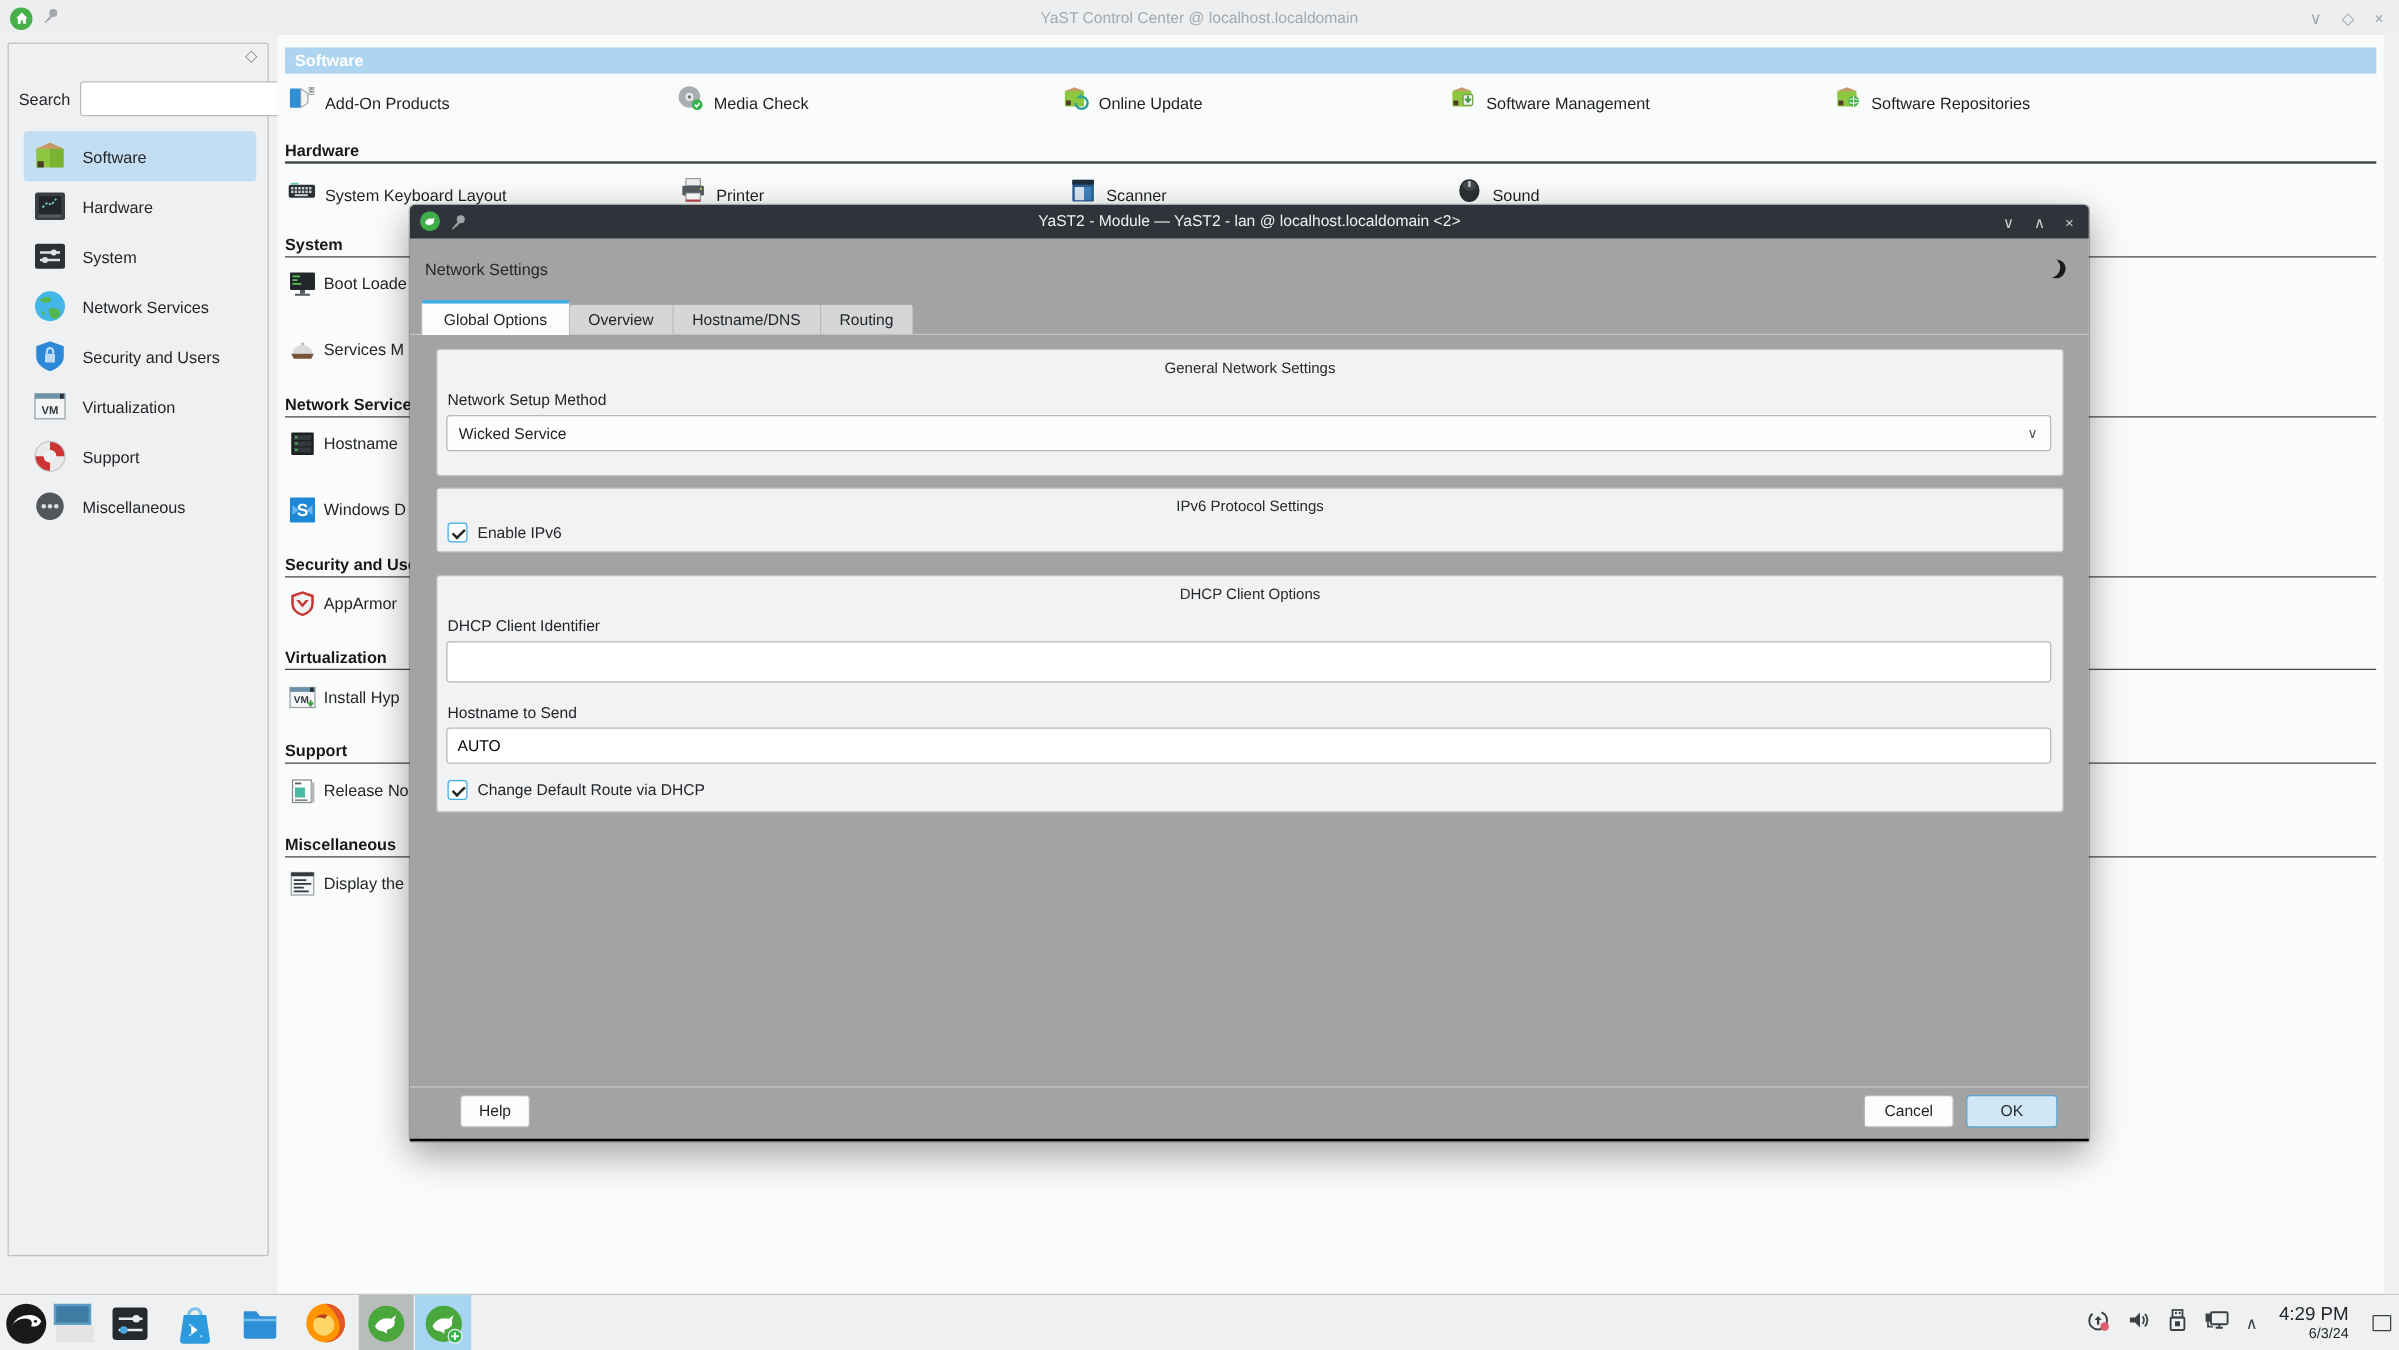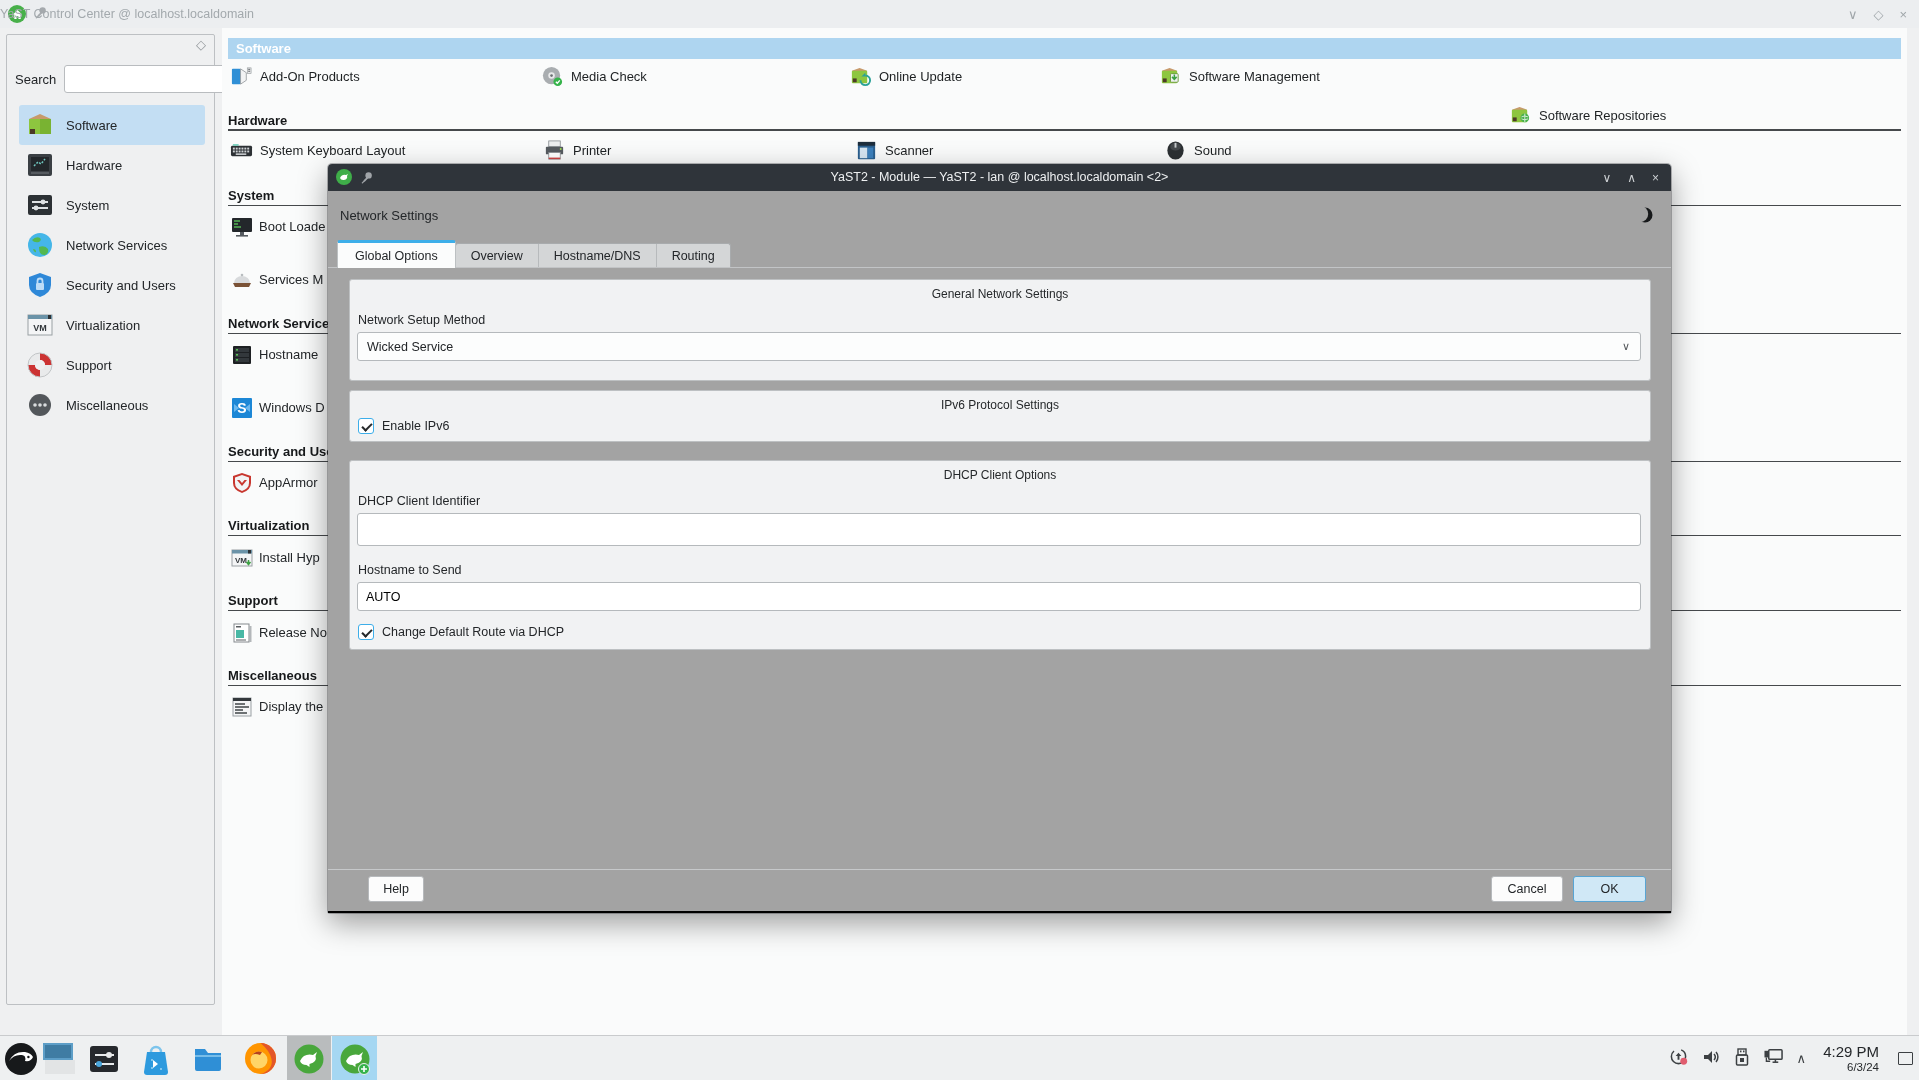--- a/index.html
+++ b/index.html
@@ -1,20 +1,20 @@
 <!DOCTYPE html>
 <html><head>
 <meta charset="utf-8">
 <style>
   * { margin:0; padding:0; box-sizing:border-box; font-family:"Liberation Sans", sans-serif; }
   html,body { width:1919px; height:1080px; overflow:hidden; background:#eff0f1; color:#232629; }
 
   
   .titlebar { position:absolute; left:0; top:0; width:1919px; height:28px; background:#eceef0; }
-  .titlebar .wtitle { position:absolute; left:0; right:0; top:0; height:45px; line-height:28px; text-align:left; font-size:12.5px; color:#a3a9ad; }
+  .titlebar .wtitle { position:absolute; left:0; right:0; top:0; height:45px; line-height:28px; text-align:center; font-size:12.5px; color:#a3a9ad; }
   .tb-left { position:absolute; left:8px; top:5px; display:flex; gap:8px; align-items:center; }
   .win-controls { position:absolute; right:12px; top:0; height:28px; display:flex; gap:16px; align-items:center; color:#9fa5a9; font-size:13px; }
   .win-controls span { cursor:default; }
 
   .yast-home { width:18px; height:18px; border-radius:50%; background:#48b04a; display:flex; align-items:center; justify-content:center; }
   .pin-ico { width:14px; height:14px; opacity:.75; }
 
   
   .sidebar { position:absolute; left:6px; top:34px; width:209px; height:971px; background:#eff0f1; border:1px solid #bdc0c3; border-radius:2px; }
   .side-detach { position:absolute; right:8px; top:2px; color:#8f9498; font-size:13px; }
@@ -22,21 +22,21 @@
   .search-row label { font-size:13px; color:#232629; }
   .search-row input { flex:1; height:28px; border:1px solid #b9bcbf; border-radius:3px; background:#ffffff; padding:0 6px; font-size:12.5px; outline:none; }
   .side-list { position:absolute; left:12px; top:70px; width:186px; }
   .side-item { height:40px; display:flex; align-items:center; gap:10px; padding-left:5px; border-radius:3px; font-size:13px; }
   .side-item.selected { background:#c3def3; }
   .sicon { width:32px; height:32px; flex:0 0 32px; position:relative; }
 
   
   .content { position:absolute; left:222px; top:28px; width:1685px; height:1007px; background:#fafbfb; }
   .sec-blue { position:absolute; left:6px; top:10px; width:1673px; height:21px; background:#aed5f0; color:#ffffff; font-weight:bold; font-size:13px; line-height:21px; padding-left:8px; }
-  .citem { position:absolute; display:flex; align-items:center; gap:7px; font-size:13px; color:#1d2022; white-space:nowrap; }
+  .citem { position:absolute; display:flex; align-items:flex-end; gap:7px; font-size:13px; color:#1d2022; white-space:nowrap; }
   .cicon { width:23px; height:23px; flex:0 0 23px; }
   .sec-dark { position:absolute; left:6px; width:1673px; height:18px; font-weight:bold; font-size:13px; color:#17191b; border-bottom:2px solid #46494c; }
   .sec-dark.thin { border-bottom-width:1.5px; }
   .bg-item { position:absolute; left:8px; width:116px; height:32px; display:flex; align-items:center; gap:6px; font-size:13px; white-space:nowrap; overflow:hidden; }
 
   
   .dialog { position:absolute; left:328px; top:164px; width:1343px; height:749px; z-index:10; box-shadow:0 10px 30px rgba(0,0,0,.38), 0 0 0 1px rgba(60,64,68,.35); border-radius:4px 4px 2px 2px; }
   .dlg-titlebar { position:absolute; left:0; top:0; right:0; height:27px; background:#2f343a; border-radius:4px 4px 0 0; }
   .dlg-titlebar .dtitle { position:absolute; left:0; right:0; top:0; height:27px; line-height:27px; text-align:center; color:#eef0f1; font-size:12.5px; }
   .dlg-tb-left { position:absolute; left:8px; top:5px; display:flex; gap:8px; align-items:center; }
@@ -252,21 +252,21 @@
       <svg width="23" height="23" viewBox="0 0 24 24">
           <path d="M3 6 L11 3 L19 6 L11 9 Z" fill="#c79a6b"></path>
           <rect x="3" y="6" width="16" height="13" rx="1" fill="#8dc63f"></rect>
           <rect x="4" y="14" width="4" height="4" fill="#4c3a27"></rect>
           <rect x="12" y="9" width="8" height="9" rx="1" fill="#eef0f1" stroke="#6f9f3e"></rect>
           <path d="M16 10 v4 m-2.4 -1.6 l2.4 2.6 2.4 -2.6" stroke="#3da144" stroke-width="1.6" fill="none"></path>
         </svg>
     </span>
     <span>Software Management</span>
   </div>
-  <div class="citem" style="left:1287px; top:34px; height:28px;margin-top:39px;">
+  <div class="citem" style="left:1245px; top:34px; height:28px;">
     <span class="cicon">
       <svg width="23" height="23" viewBox="0 0 24 24">
           <path d="M3 6 L11 3 L19 6 L11 9 Z" fill="#c79a6b"></path>
           <rect x="3" y="6" width="16" height="13" rx="1" fill="#8dc63f"></rect>
           <rect x="4" y="14" width="4" height="4" fill="#4c3a27"></rect>
           <circle cx="16.5" cy="14.5" r="4.5" fill="#47b14b"></circle>
           <path d="M13 13.5 q3 -2 7 0 M13 15.5 q3 2 7 0 M16.5 10 v9" stroke="#e6f2e6" stroke-width="0.9" fill="none"></path>
         </svg>
     </span>
     <span>Software Repositories</span>

